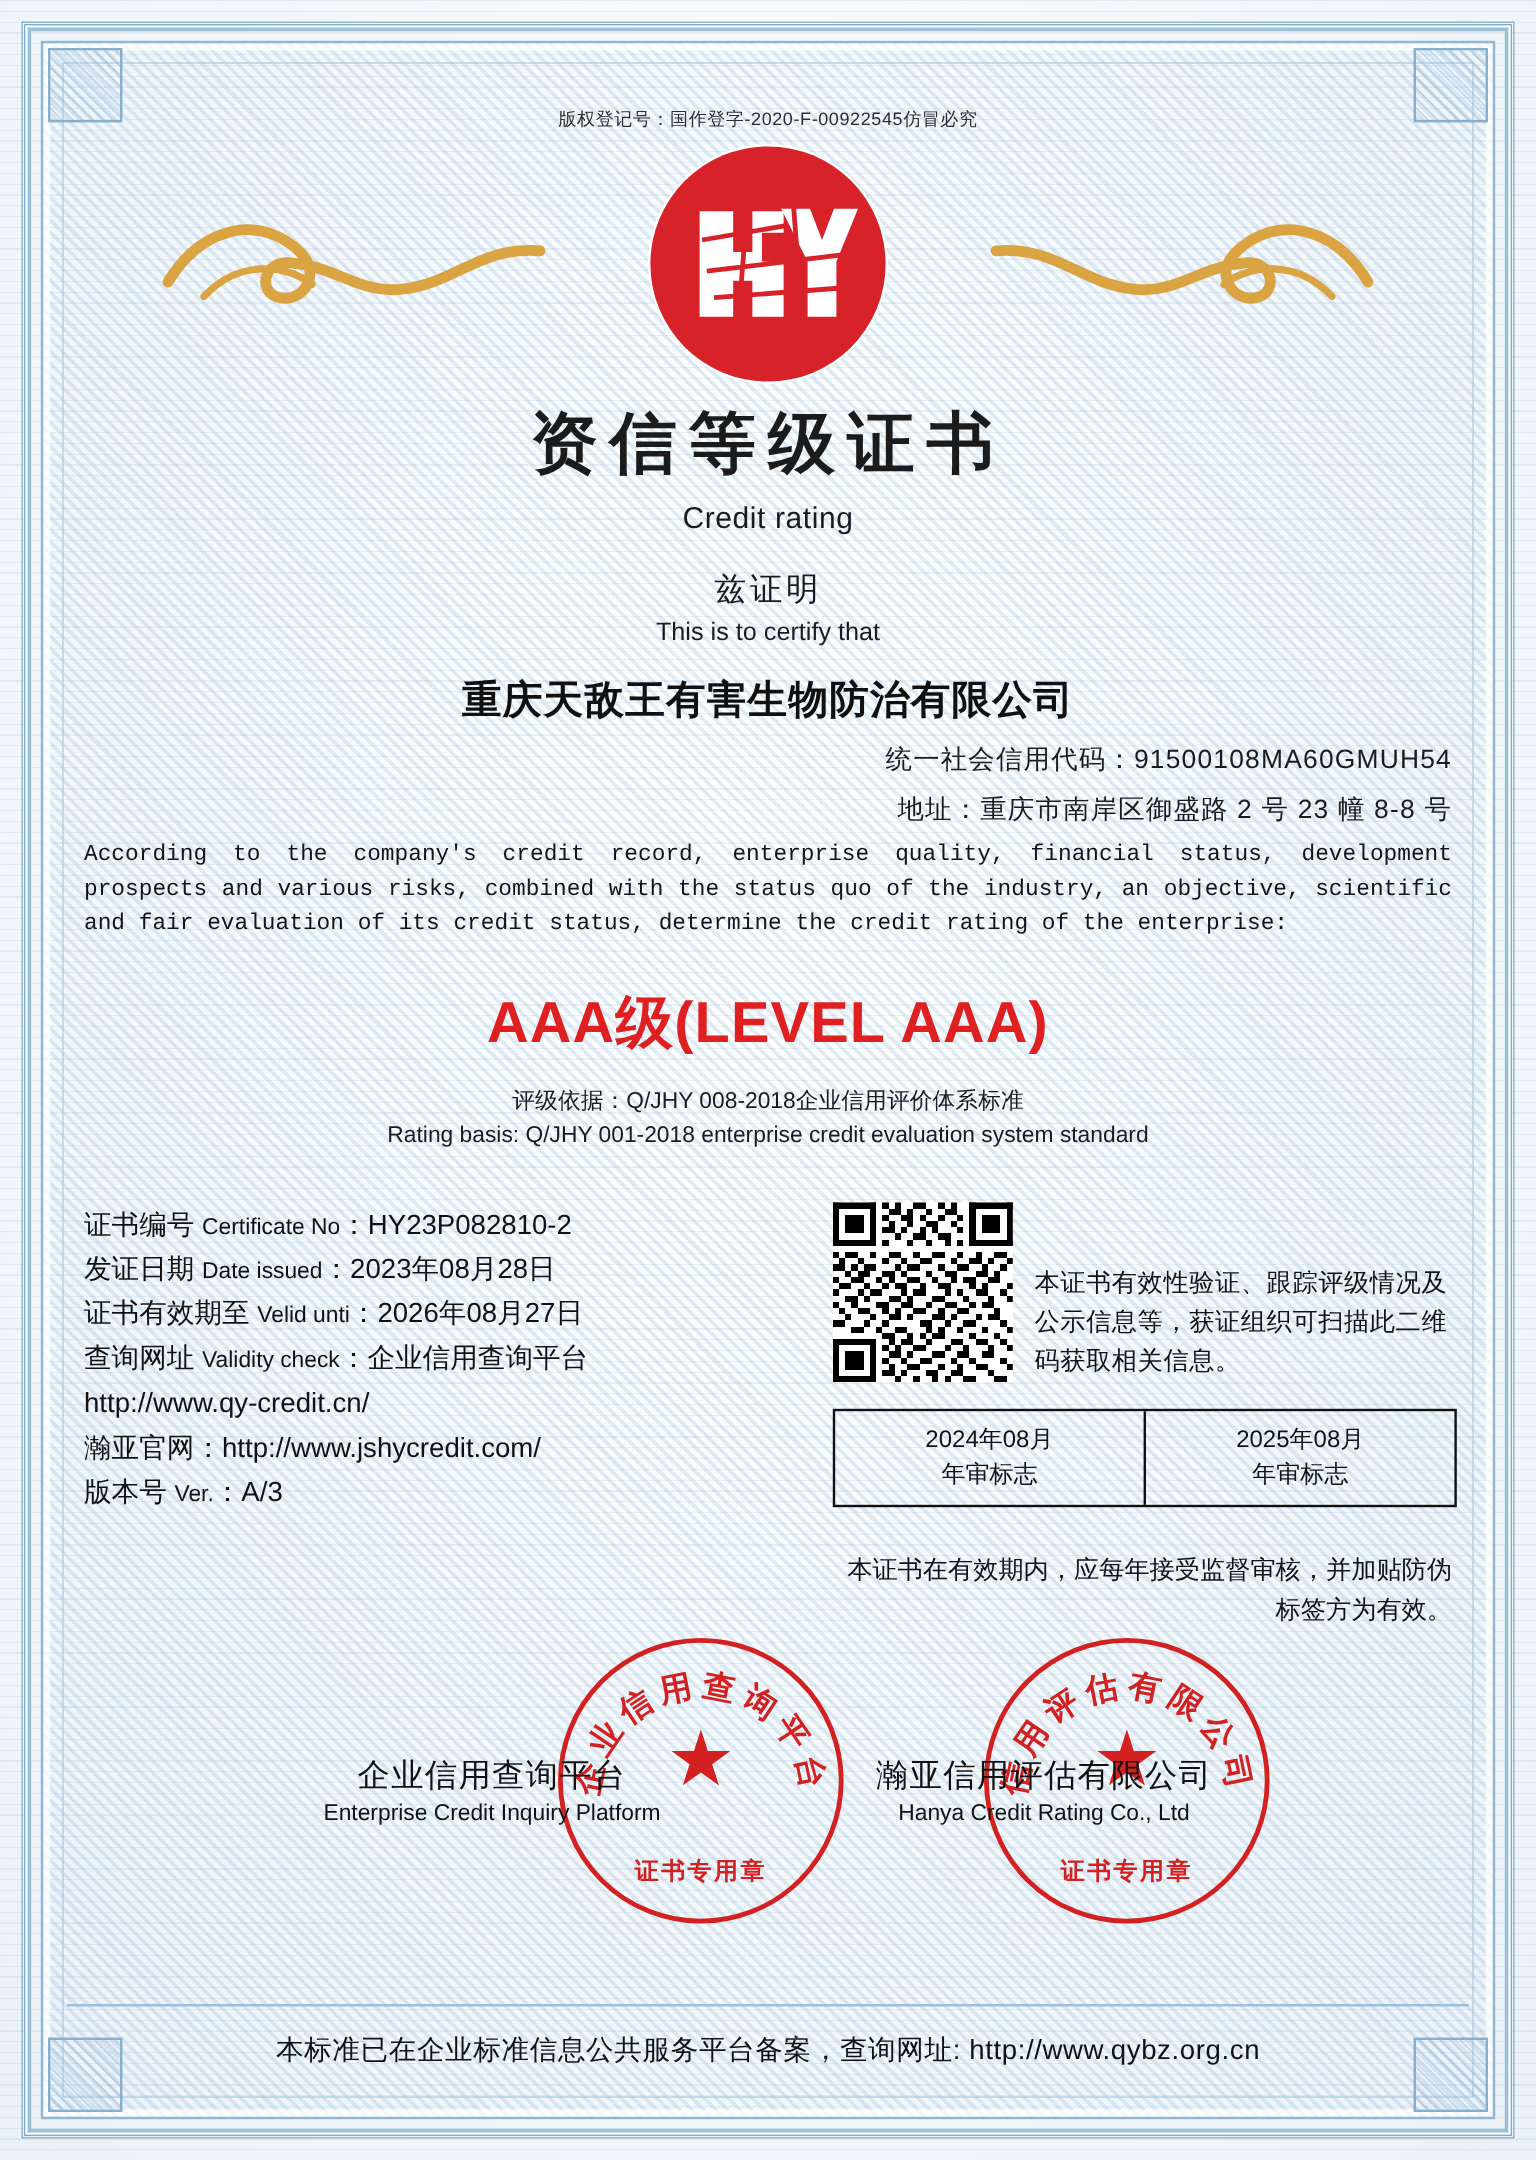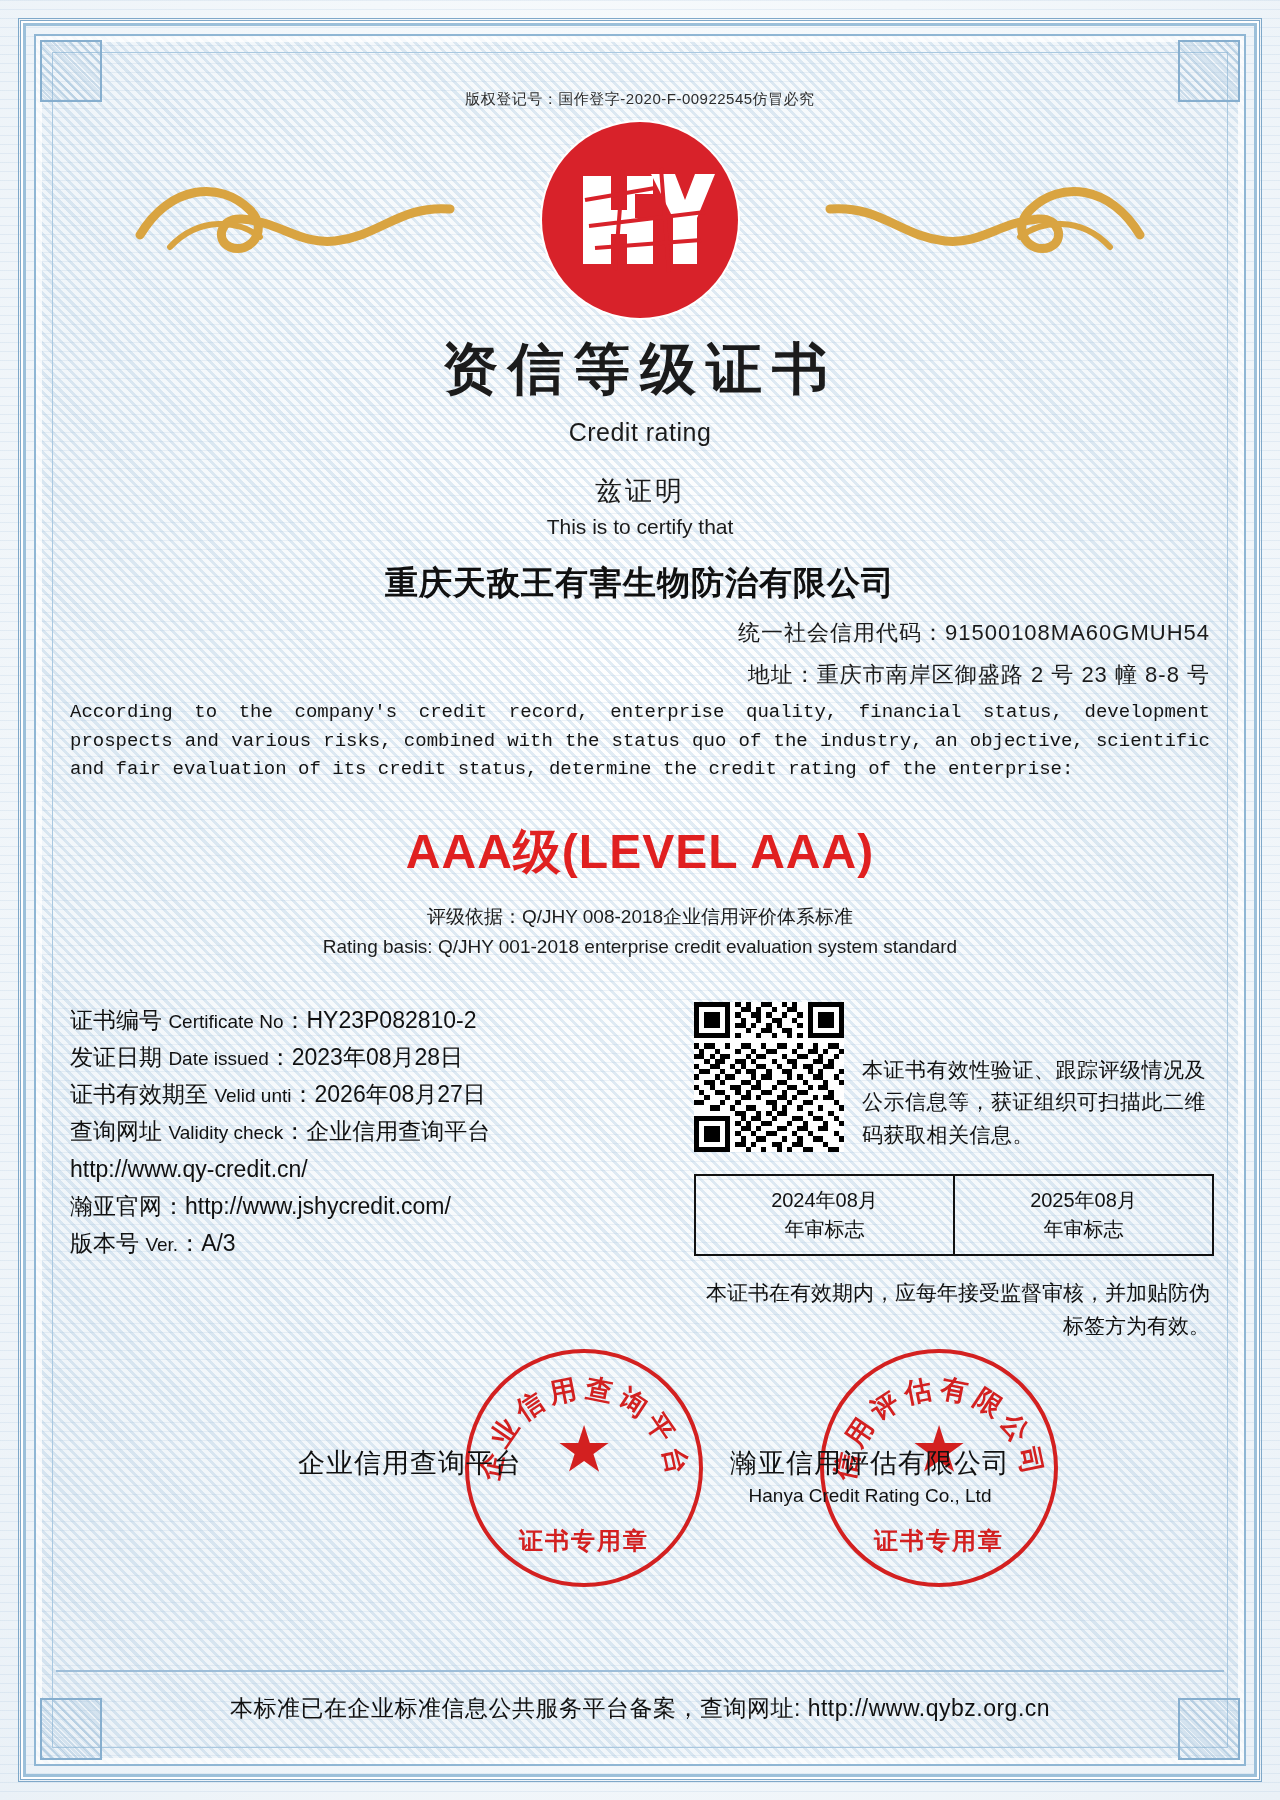--- a/index.html
+++ b/index.html
@@ -111,40 +111,40 @@
   }
   .qr svg{display:block;}
   .qr-note{font-size:21px;line-height:1.55;color:#111;letter-spacing:.5px;}
 
   .stamp-boxes{display:flex;margin-top:22px;border:2px solid #111;width:100%;}
   .stamp-box{
     flex:1;padding:10px 4px;text-align:center;font-size:20px;color:#111;line-height:1.45;
   }
   .stamp-box + .stamp-box{border-left:2px solid #111;}
 
-  .annual-note{margin-top:20px;font-size:21px;line-height:1.6;color:#111;text-align:right;}
+  .annual-note{margin-top:36px;font-size:21px;line-height:1.6;color:#111;text-align:right;font-family:Liberation Serif, serif;}
 
   
   .seals{position:relative;height:250px;margin-top:6px;}
   .seal{
     position:absolute;width:230px;height:230px;border-radius:50%;
     border:4px solid #d32020;top:0;
   }
   .seal.left{left:395px;}
   .seal.right{left:750px;}
   .seal .arc{
     position:absolute;left:0;top:0;width:100%;height:100%;
   }
   .seal .star{
     position:absolute;left:50%;top:42%;transform:translate(-50%,-50%);
     color:#d32020;font-size:56px;line-height:1;
   }
   .seal .sub{
     position:absolute;left:0;right:0;bottom:26px;text-align:center;
-    color:#d32020;font-size:24px;font-weight:700;letter-spacing:2px;
+    color:#d32020;font-size:20px;font-weight:700;letter-spacing:2px;
   }
   .org-names{position:absolute;left:0;right:0;top:96px;display:flex;justify-content:center;gap:40px;}
   .org{width:420px;text-align:center;}
   .org .cn{font-size:27px;color:#111;letter-spacing:1px;}
   .org .en{font-size:19px;color:#111;margin-top:4px;}
 
   .footer{
     position:absolute;left:70px;right:70px;bottom:76px;text-align:center;
     font-size:23px;color:#111;letter-spacing:.5px;
   }
@@ -496,20 +496,21 @@
             <textPath href="#arcR" startOffset="50%" text-anchor="middle">信用评估有限公司</textPath>
           </text>
         </svg>
         <div class="star">★</div>
         <div class="sub">证书专用章</div>
       </div>
 
       <div class="org-names">
         <div class="org">
           <div class="cn">企业信用查询平台</div>
+          <div class="en">Enterprise Credit Inquiry Platform</div>
         </div>
         <div class="org">
           <div class="cn">瀚亚信用评估有限公司</div>
           <div class="en">Hanya Credit Rating Co., Ltd</div>
         </div>
       </div>
     </div>
 
   </div>
 

